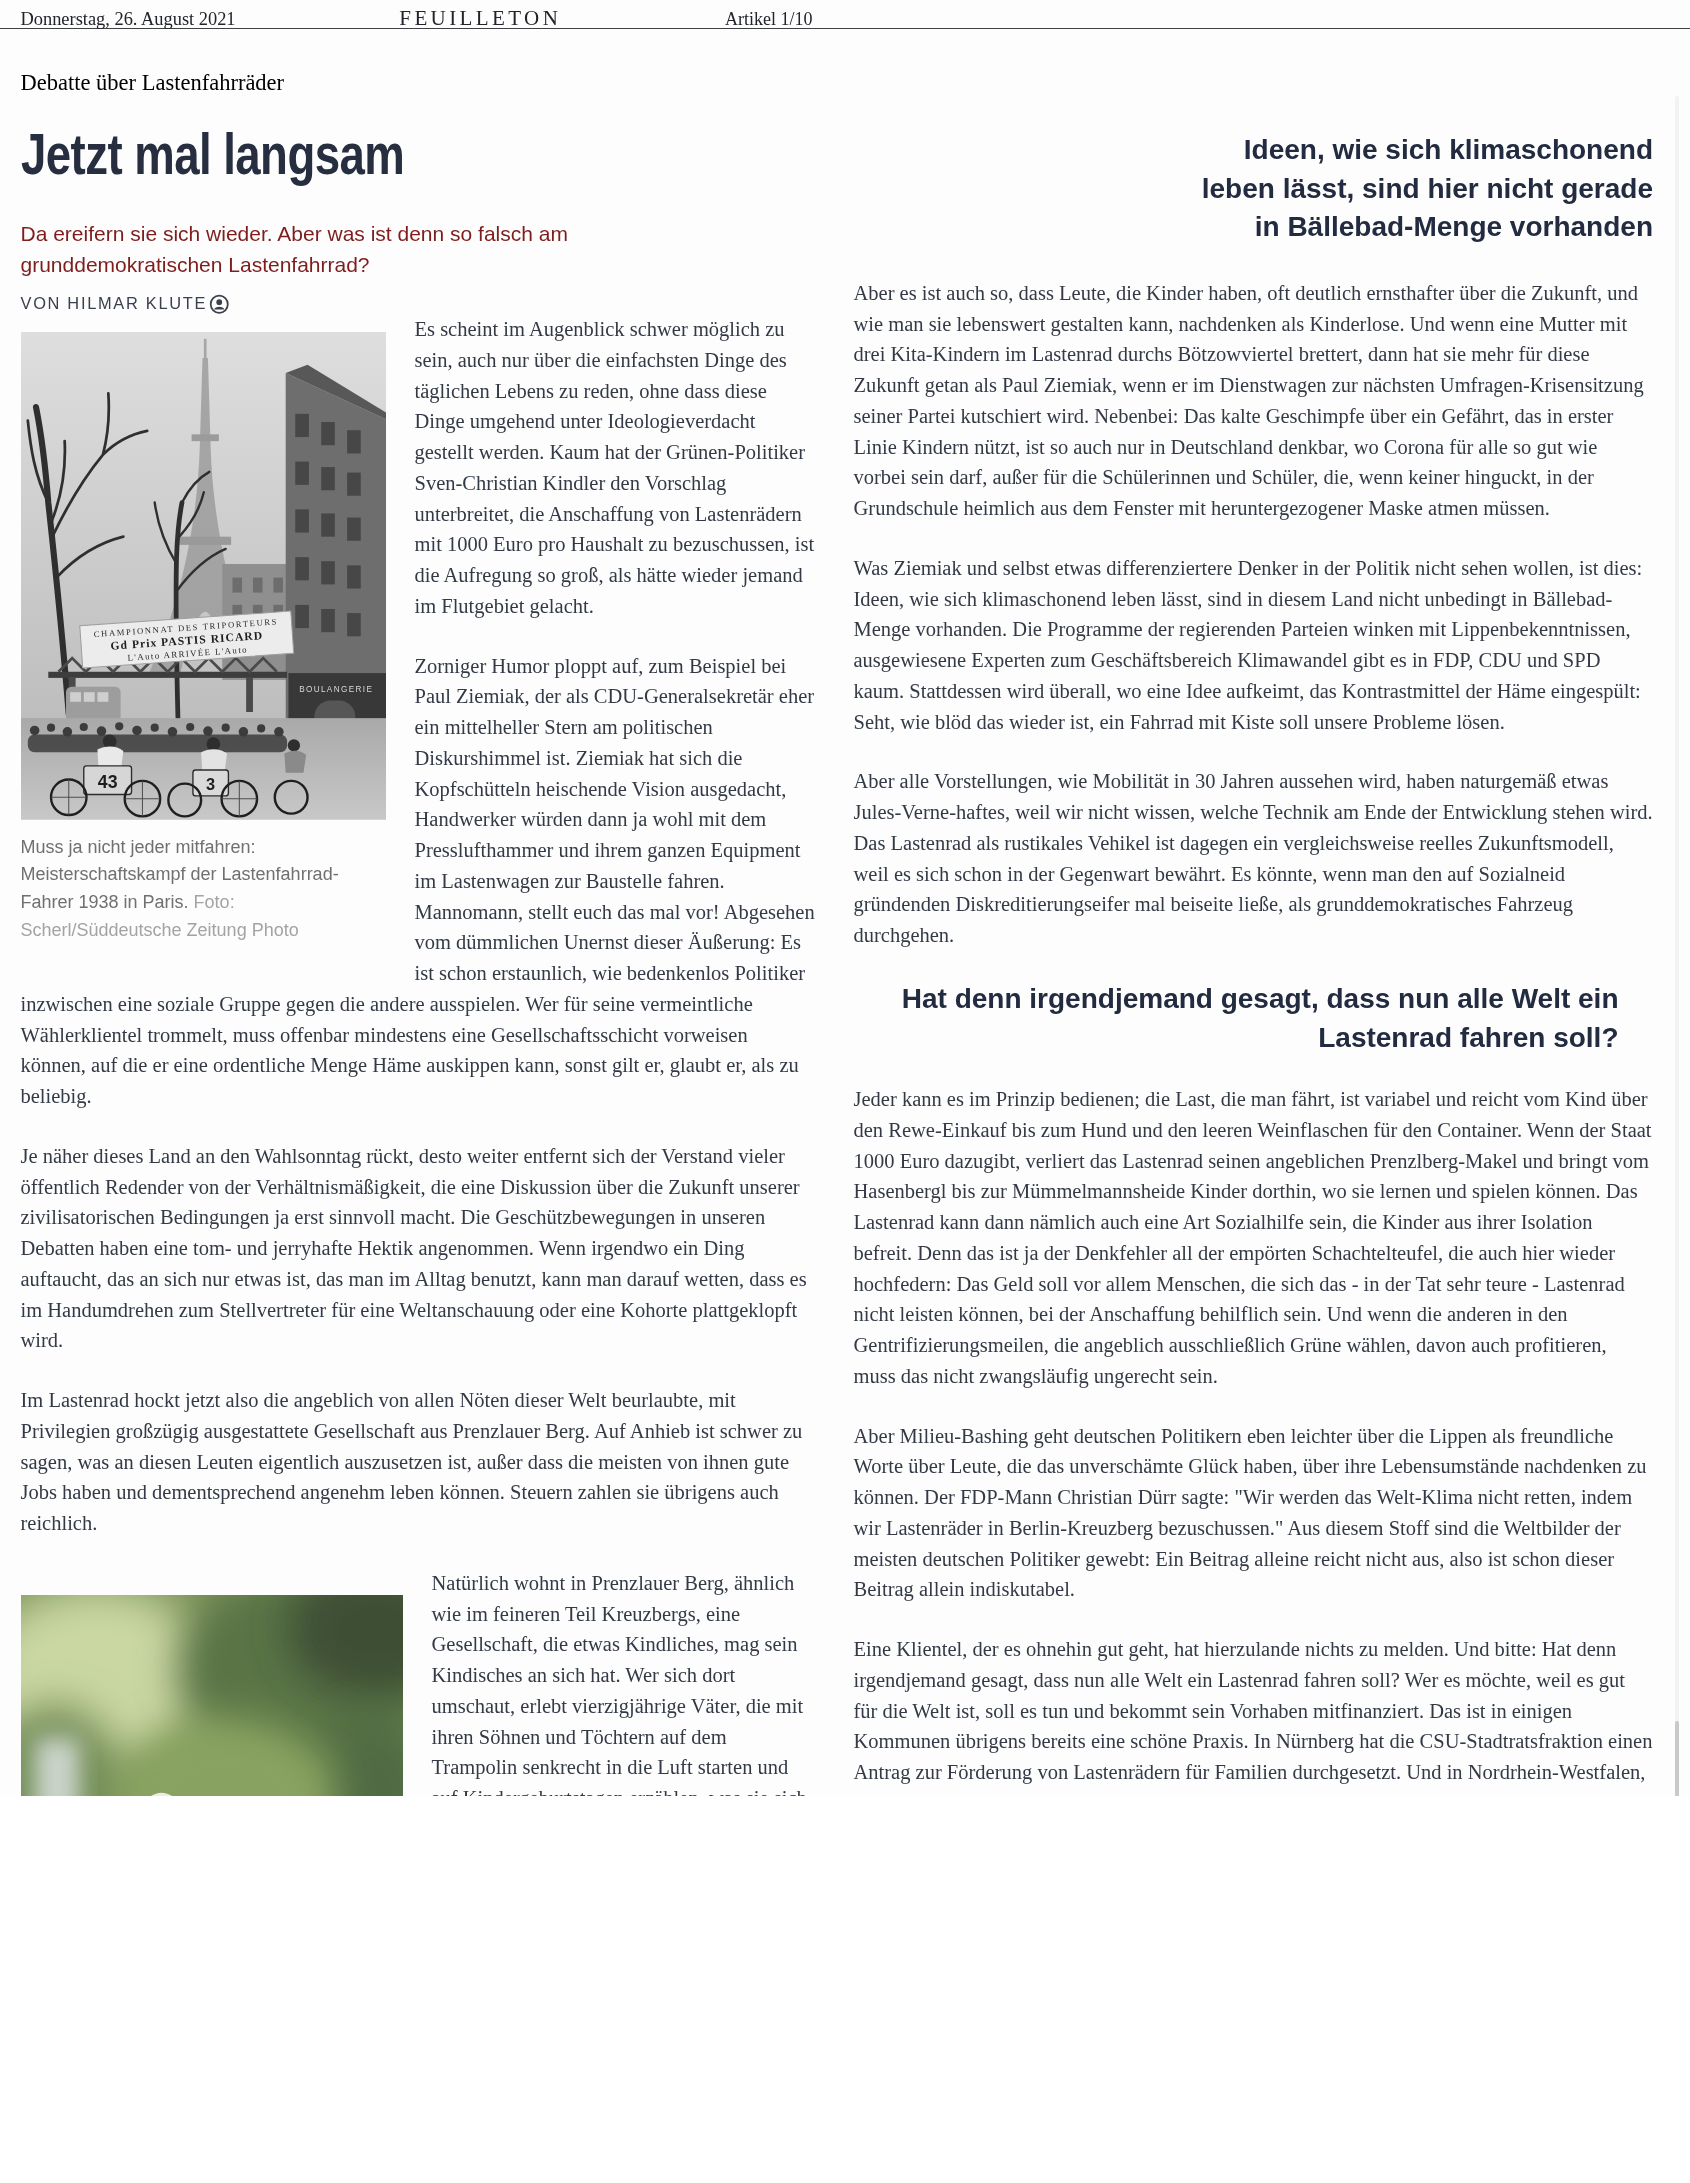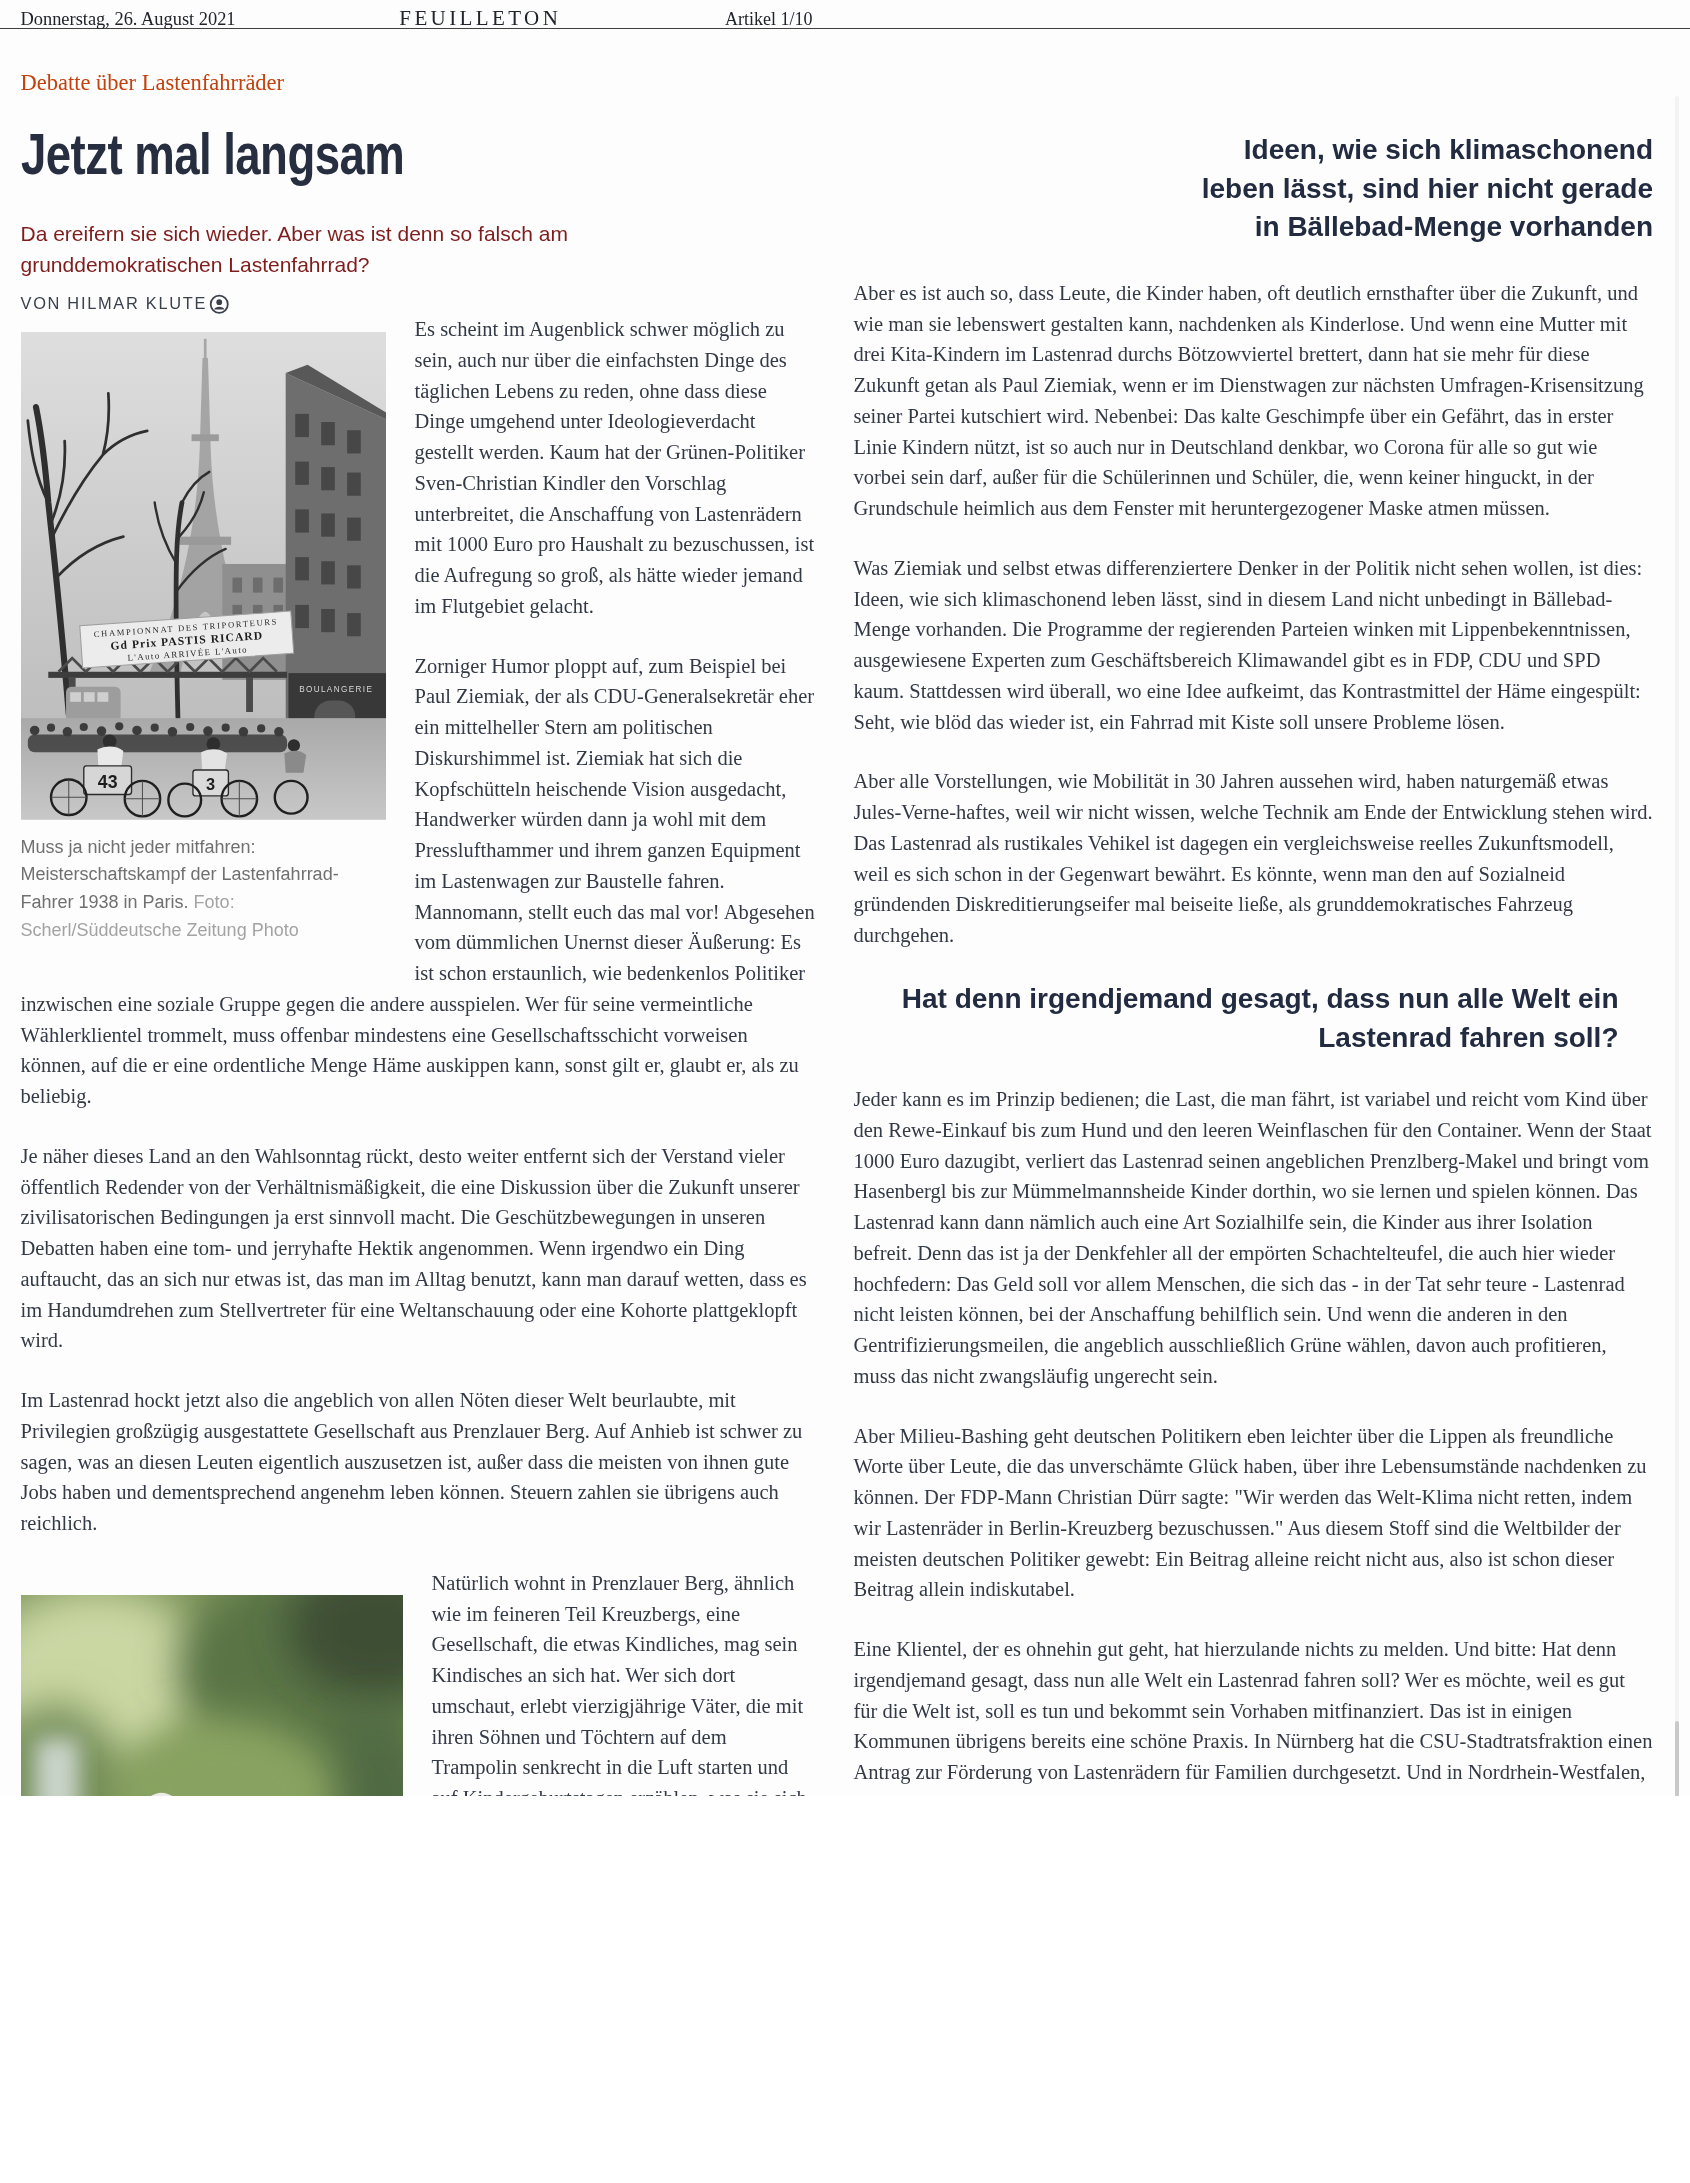--- a/index.html
+++ b/index.html
@@ -13,21 +13,21 @@
   .topbar-inner { width:792px; display:flex; justify-content:space-between; align-items:baseline;
     font-family:"Liberation Serif", serif; color:#21242b; }
   .tb-date { font-size:18.4px; }
   .tb-section { font-size:21px; letter-spacing:3.4px; }
   .tb-pager { font-size:18px; }
   
   .columns { display:flex; padding:0 38px 0 20.5px; gap:38px; }
   .col-left { width:795px; flex:0 0 795px; display:flow-root; }
   .col-right { flex:1 1 auto; padding-top:102px; }
   
-  .kicker { margin-top:41px; font-family:"Liberation Serif", serif; font-size:22.5px; color:#c2410c; }
+  .kicker { margin-top:41px; font-family:"Liberation Serif", serif; font-size:22.5px; color:#000000; }
   h1.title { margin-top:24.6px; font-size:57px; font-weight:bold; color:#262e40; letter-spacing:-0.7px;
     transform:scaleX(0.8); transform-origin:left; white-space:nowrap; }
   .teaser { margin-top:31px; max-width:734px; font-size:21px; line-height:1.5; color:#7f1d1d; }
   .byline { margin-top:13px; display:flex; align-items:center; gap:2px;
     font-size:16.4px; letter-spacing:1.7px; color:#3a414d; }
   .author-icon { width:20.5px; height:20.5px; flex:0 0 20.5px; }
   
   .body-p { font-family:"Liberation Serif", serif; font-size:20.5px; line-height:1.5;
     color:#333a46; margin-bottom:29px; }
   

